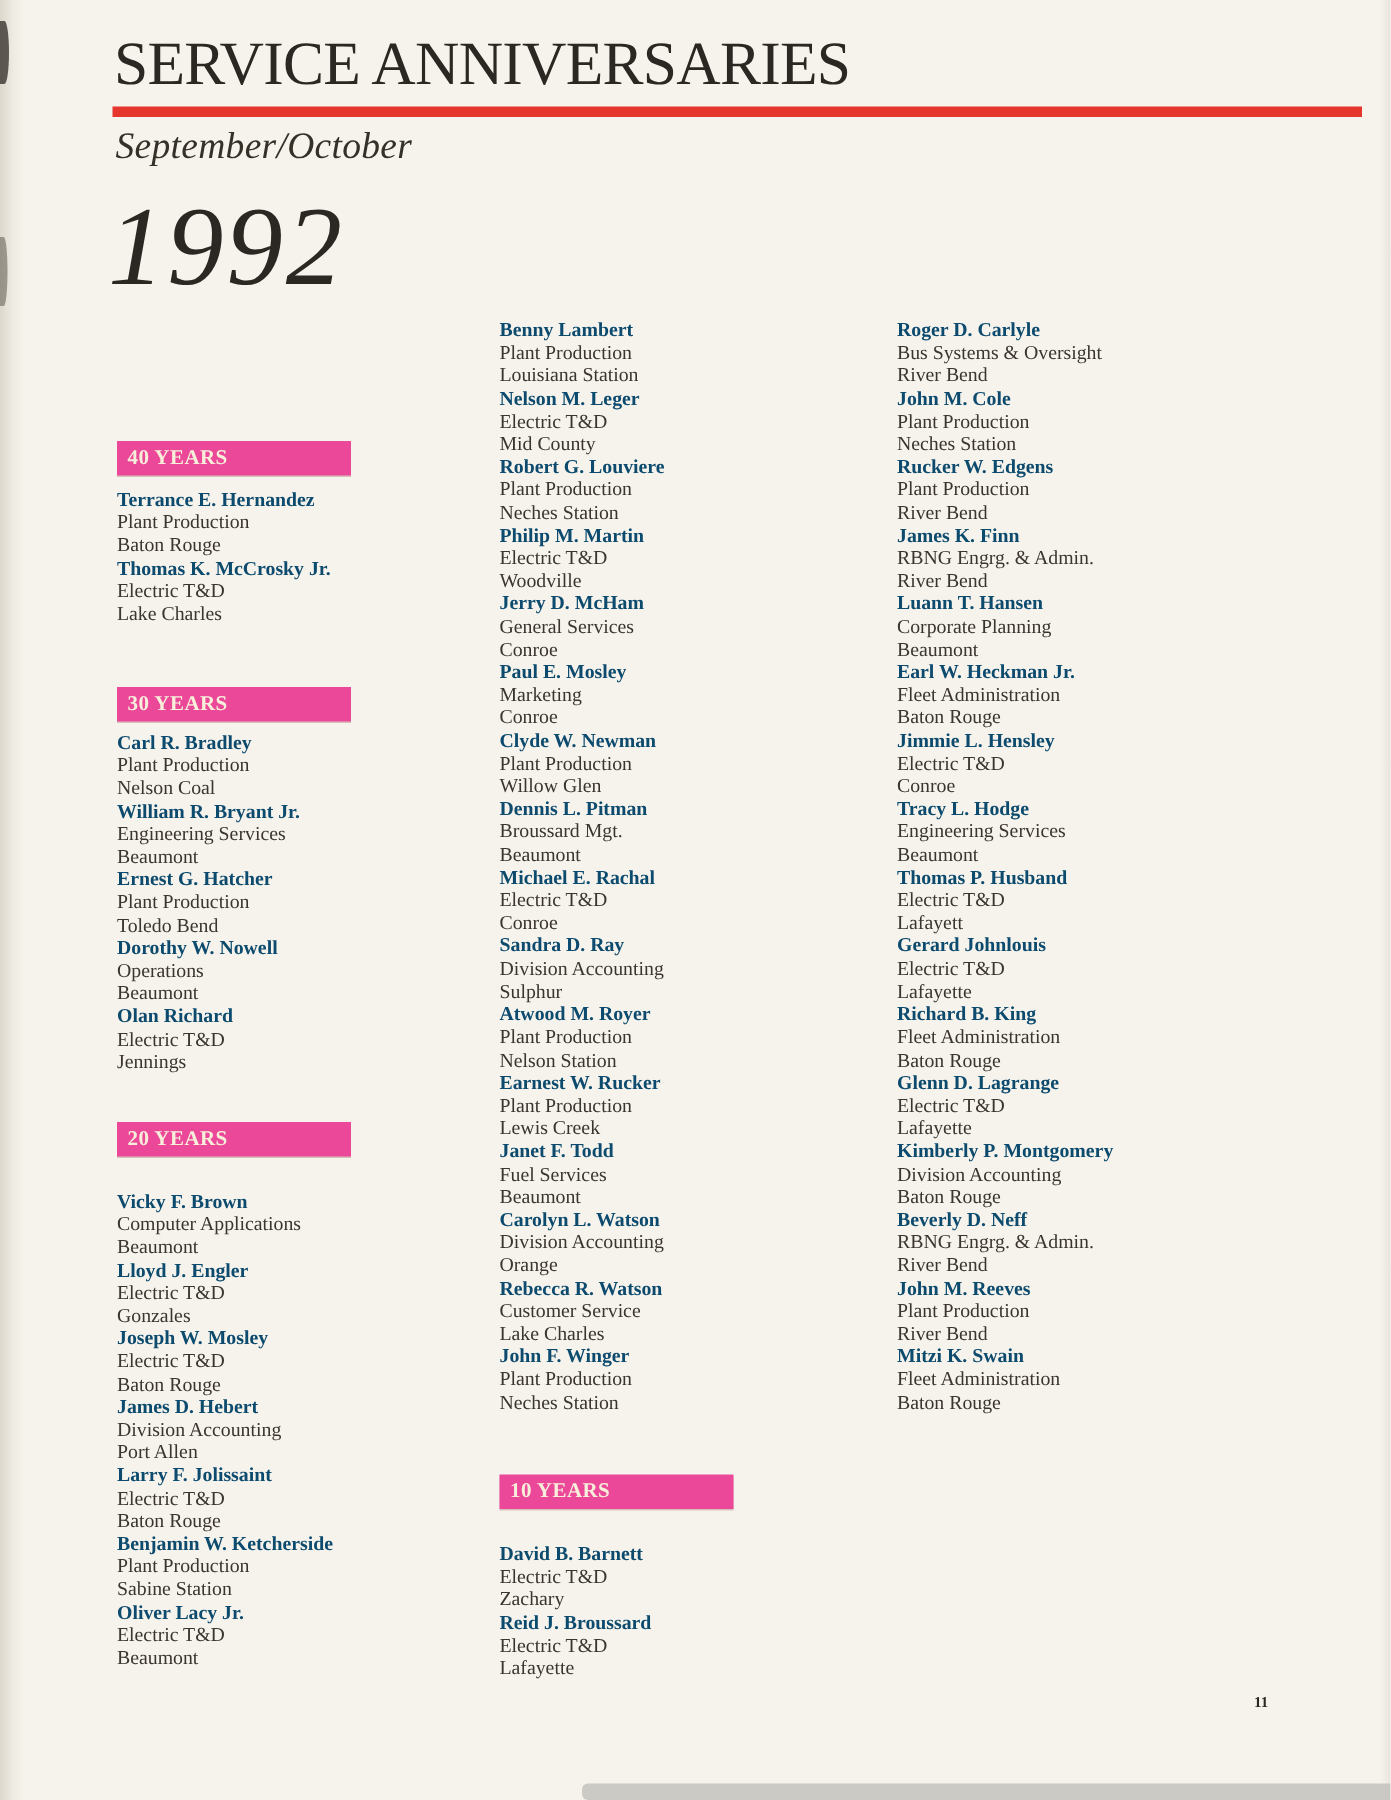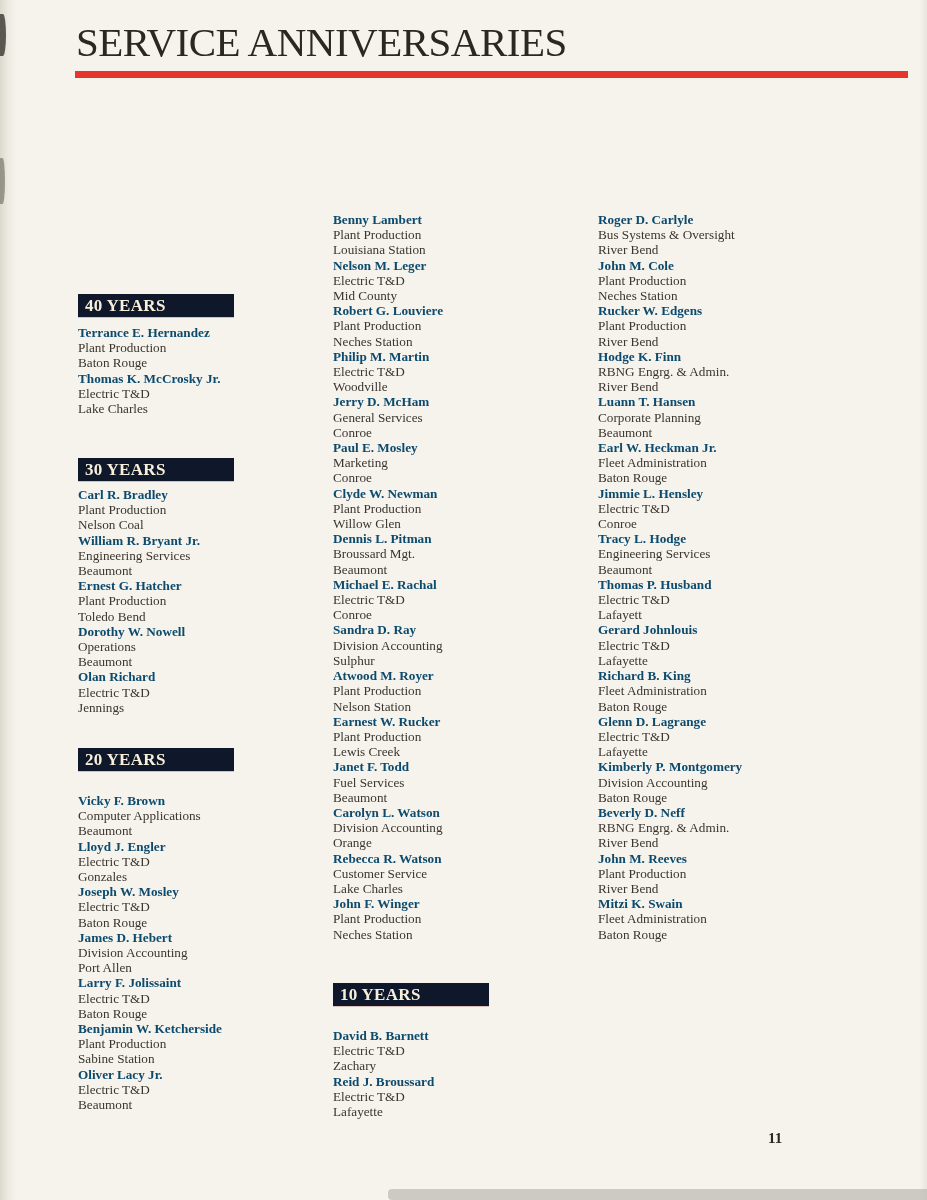--- a/index.html
+++ b/index.html
@@ -27,26 +27,26 @@
   }
   .rule{position:absolute;left:75px;top:71px;width:833px;height:7px;background:#e6352c;}
   .subtitle{
     position:absolute;left:77px;top:84px;
     font-style:italic;font-size:25px;color:#353028;letter-spacing:.2px;
   }
   .year{
     position:absolute;left:72px;top:127px;
     font-style:italic;font-size:75px;line-height:1;color:#2b2722;letter-spacing:2px;
   }
-  .pageno{position:absolute;left:768px;top:1130px;font-size:15px;font-weight:bold;color:#2b2722;}
+  .pageno{position:absolute;left:836px;top:1130px;font-size:10px;font-weight:bold;color:#2b2722;}
 
   
   .secbar{
-    position:absolute;width:156px;height:23px;background:#0f172a;
-    color:#f7efda;font-weight:bold;font-size:17px;line-height:23px;
+    position:absolute;width:156px;height:23px;background:#ec4899;
+    color:#f7efda;font-weight:bold;font-size:14px;line-height:23px;
     padding-left:7px;box-sizing:border-box;letter-spacing:.3px;
     box-shadow:0 1px 0 rgba(120,40,30,.25);
   }
   .bar-40{left:78px;top:294px;}
   .bar-30{left:78px;top:458px;}
   .bar-20{left:78px;top:748px;}
   .bar-10{left:333px;top:983px;}
 
   
   .elist{position:absolute;width:245px;font-size:13.2px;line-height:15.2px;}
@@ -66,20 +66,22 @@
 <div class="page">
 
   <div class="edge-left"></div>
   <div class="edge-right"></div>
   <div class="mark1"></div>
   <div class="mark2"></div>
   <div class="edge-bottom"></div>
 
   <div class="title">SERVICE ANNIVERSARIES</div>
   <div class="rule"></div>
+  <div class="subtitle">September/October</div>
+  <div class="year">1992</div>
 
   <div class="secbar bar-40">40 YEARS</div>
   <div class="elist list-40">
       <div class="entry">
         <div class="e-name">Terrance E. Hernandez</div>
         <div class="e-dept">Plant Production</div>
         <div class="e-loc">Baton Rouge</div>
       </div>
       <div class="entry">
         <div class="e-name">Thomas K. McCrosky Jr.</div>
@@ -247,21 +249,21 @@
         <div class="e-name">John M. Cole</div>
         <div class="e-dept">Plant Production</div>
         <div class="e-loc">Neches Station</div>
       </div>
       <div class="entry">
         <div class="e-name">Rucker W. Edgens</div>
         <div class="e-dept">Plant Production</div>
         <div class="e-loc">River Bend</div>
       </div>
       <div class="entry">
-        <div class="e-name">Hodge K. Finn</div>
+        <div class="e-name">James K. Finn</div>
         <div class="e-dept">RBNG Engrg. &amp; Admin.</div>
         <div class="e-loc">River Bend</div>
       </div>
       <div class="entry">
         <div class="e-name">Luann T. Hansen</div>
         <div class="e-dept">Corporate Planning</div>
         <div class="e-loc">Beaumont</div>
       </div>
       <div class="entry">
         <div class="e-name">Earl W. Heckman Jr.</div>

